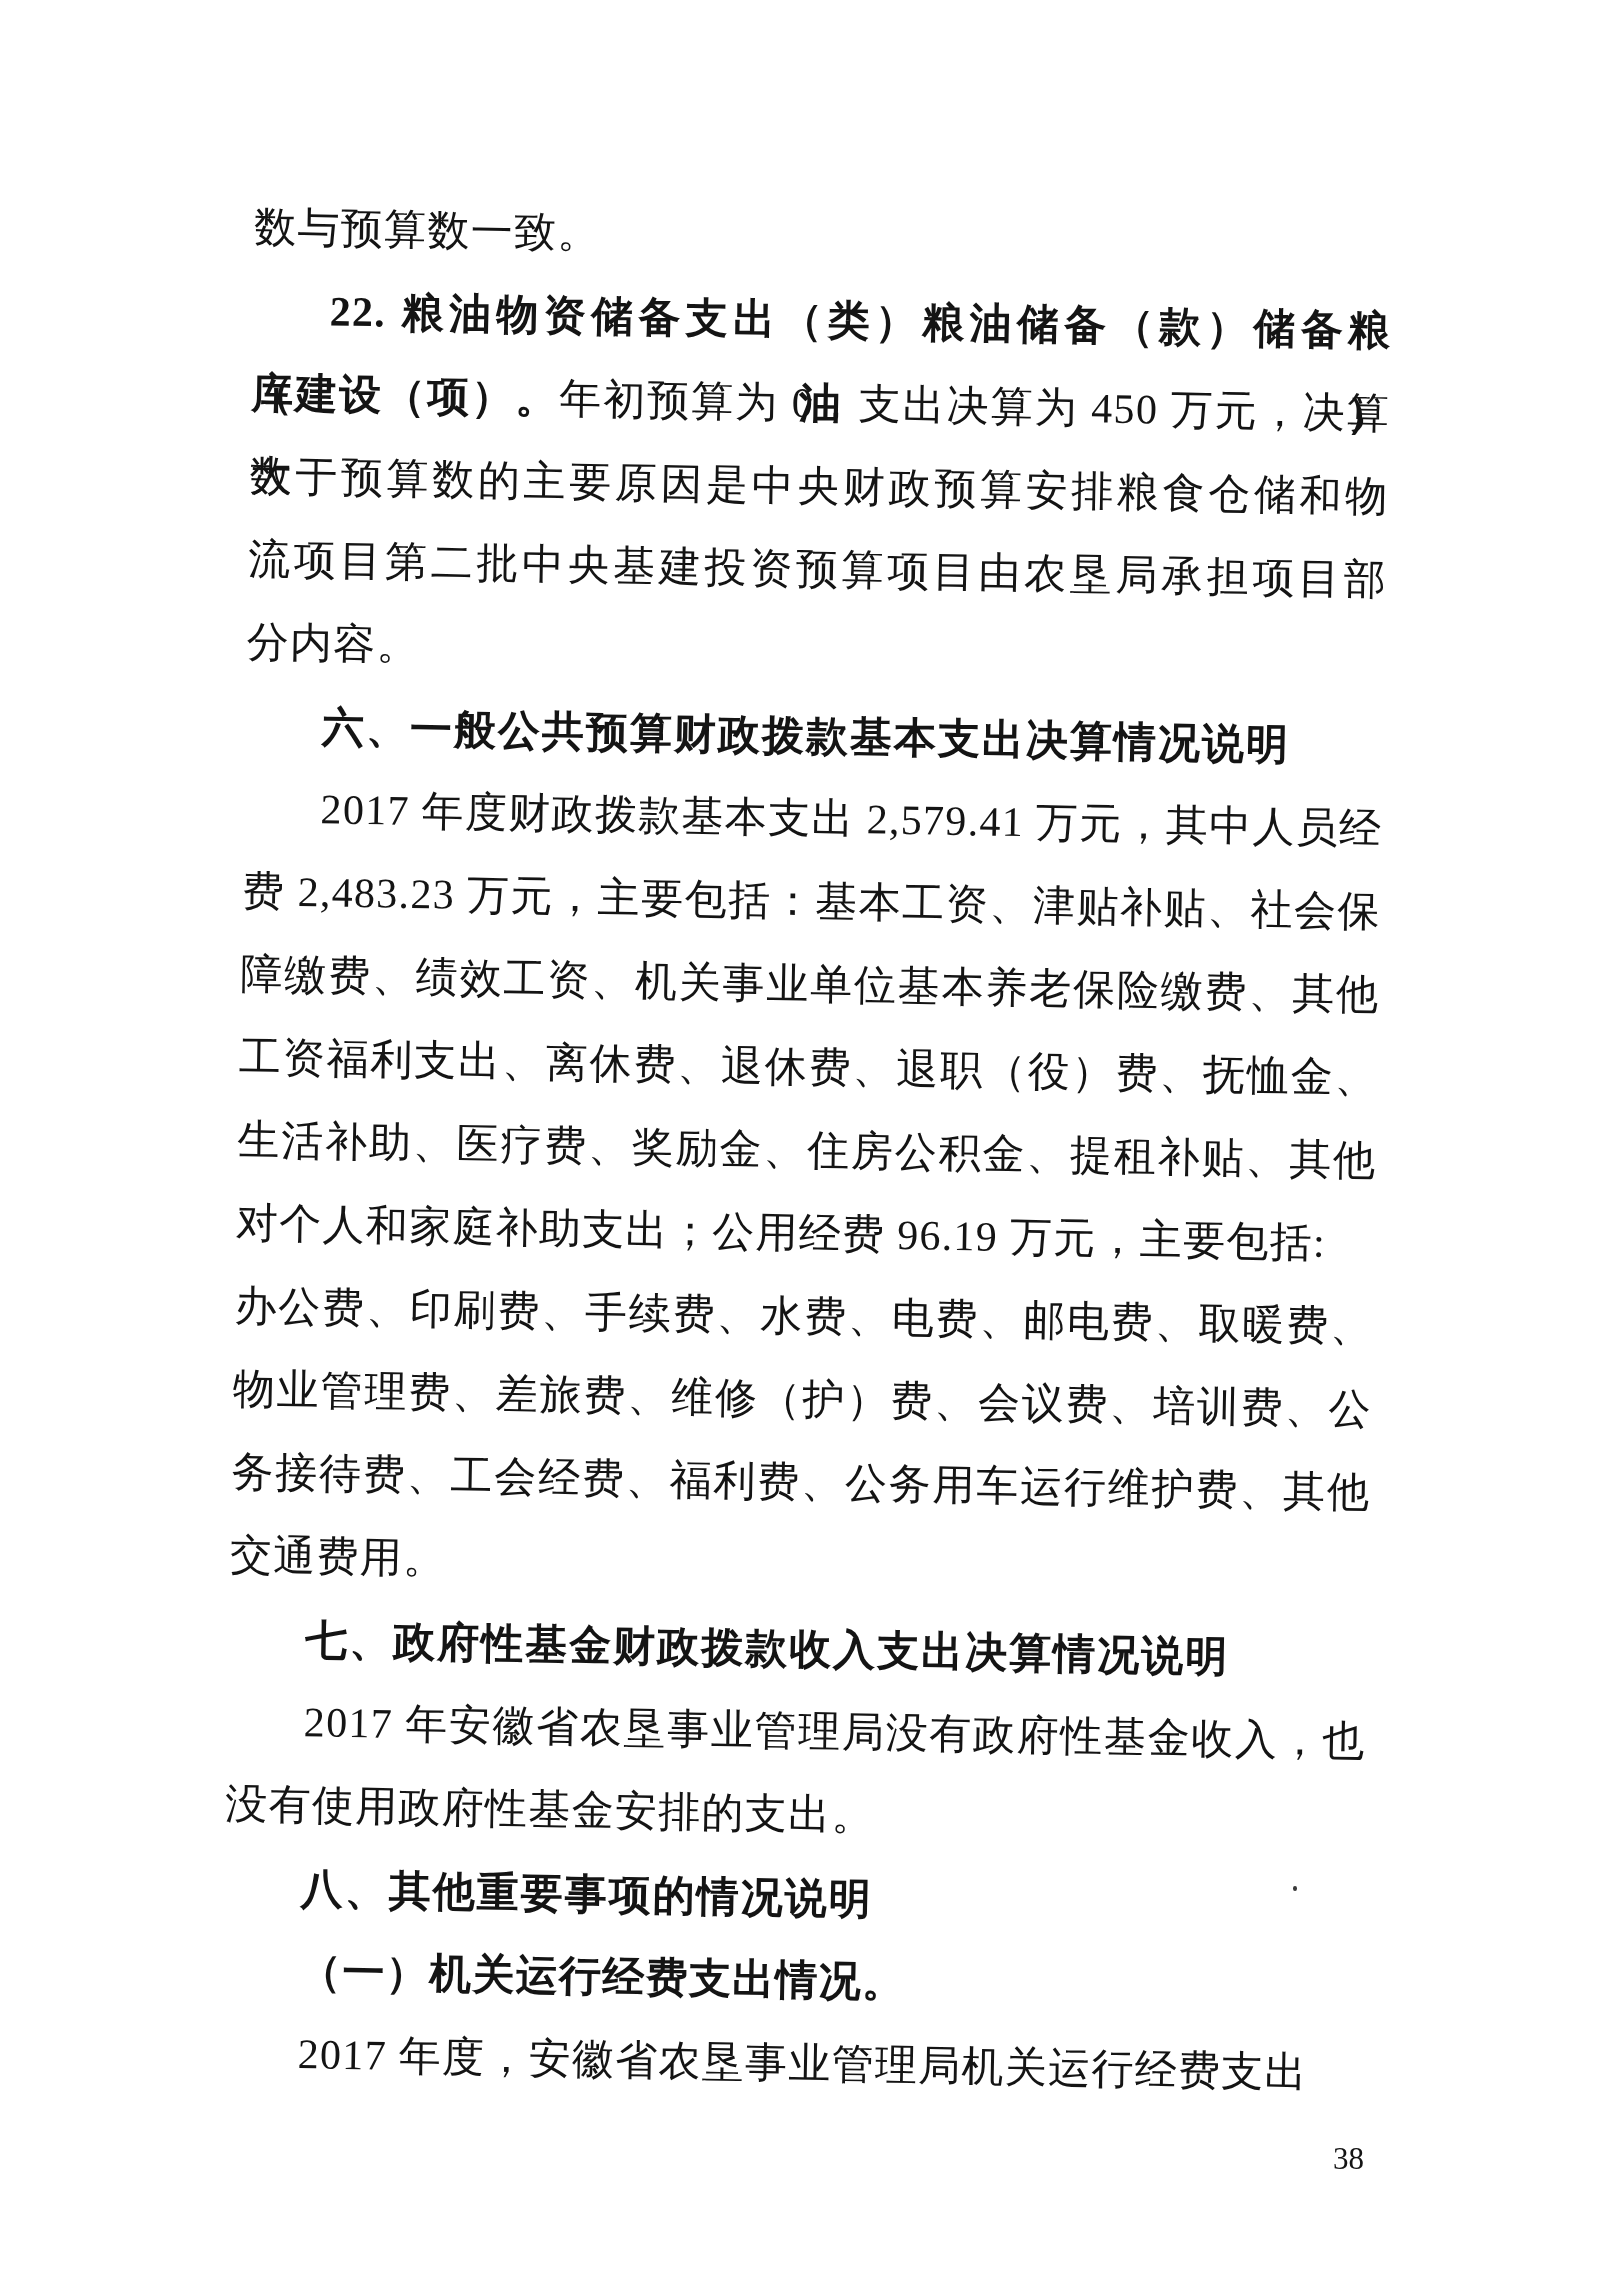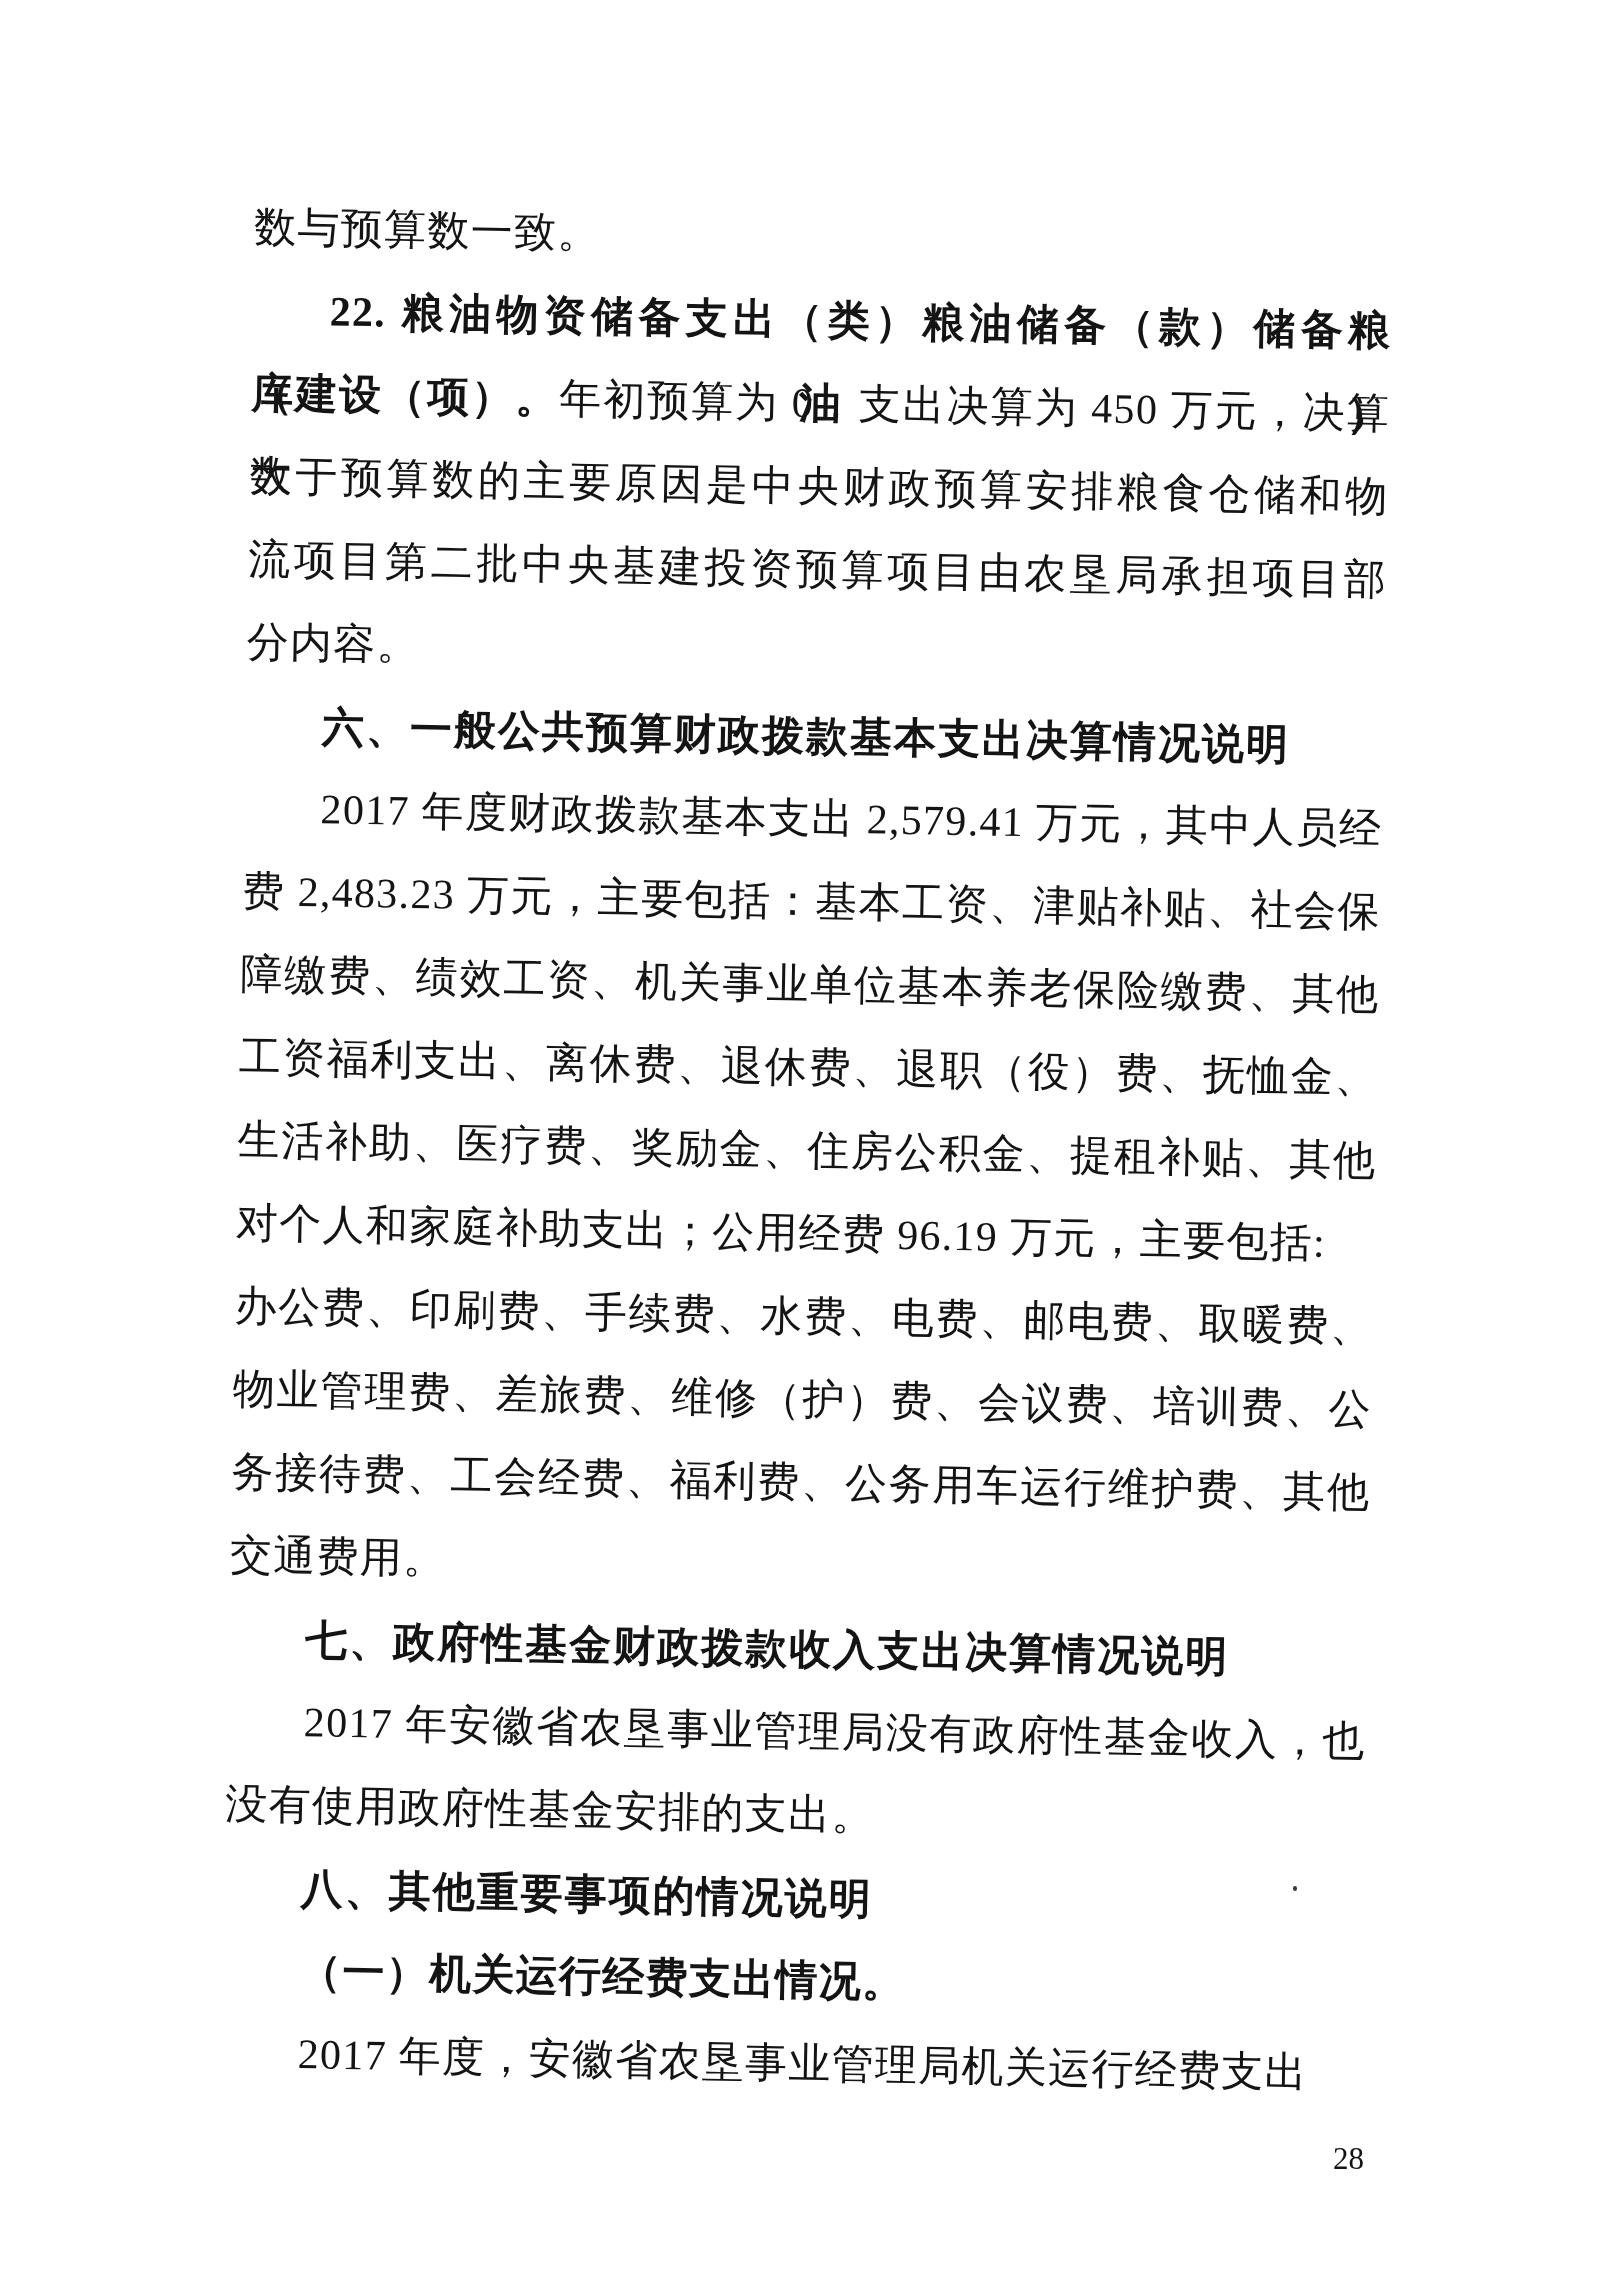--- a/index.html
+++ b/index.html
@@ -103,16 +103,16 @@
       <div class="line style-heading indent"><span class="seg seg-bold">七、政府性基金财政拨款收入支出决算情况说明</span></div>
       <div class="line style-body indent fill"><span class="seg">2017 年安徽省农垦事业管理局没有政府性基金收入，也</span></div>
       <div class="line style-body"><span class="seg">没有使用政府性基金安排的支出。</span></div>
       <div class="line style-heading indent"><span class="seg seg-bold">八、其他重要事项的情况说明</span></div>
       <div class="line style-subheading indent"><span class="seg seg-bold">（一）机关运行经费支出情况。</span></div>
       <div class="line style-body indent"><span class="seg">2017 年度，安徽省农垦事业管理局机关运行经费支出</span></div>
     </div>
 
   <div class="speck"></div>
 
-  <div class="page-number">28</div>
+  <div class="page-number">38</div>
 
 </div>
 
 
 </body></html>

